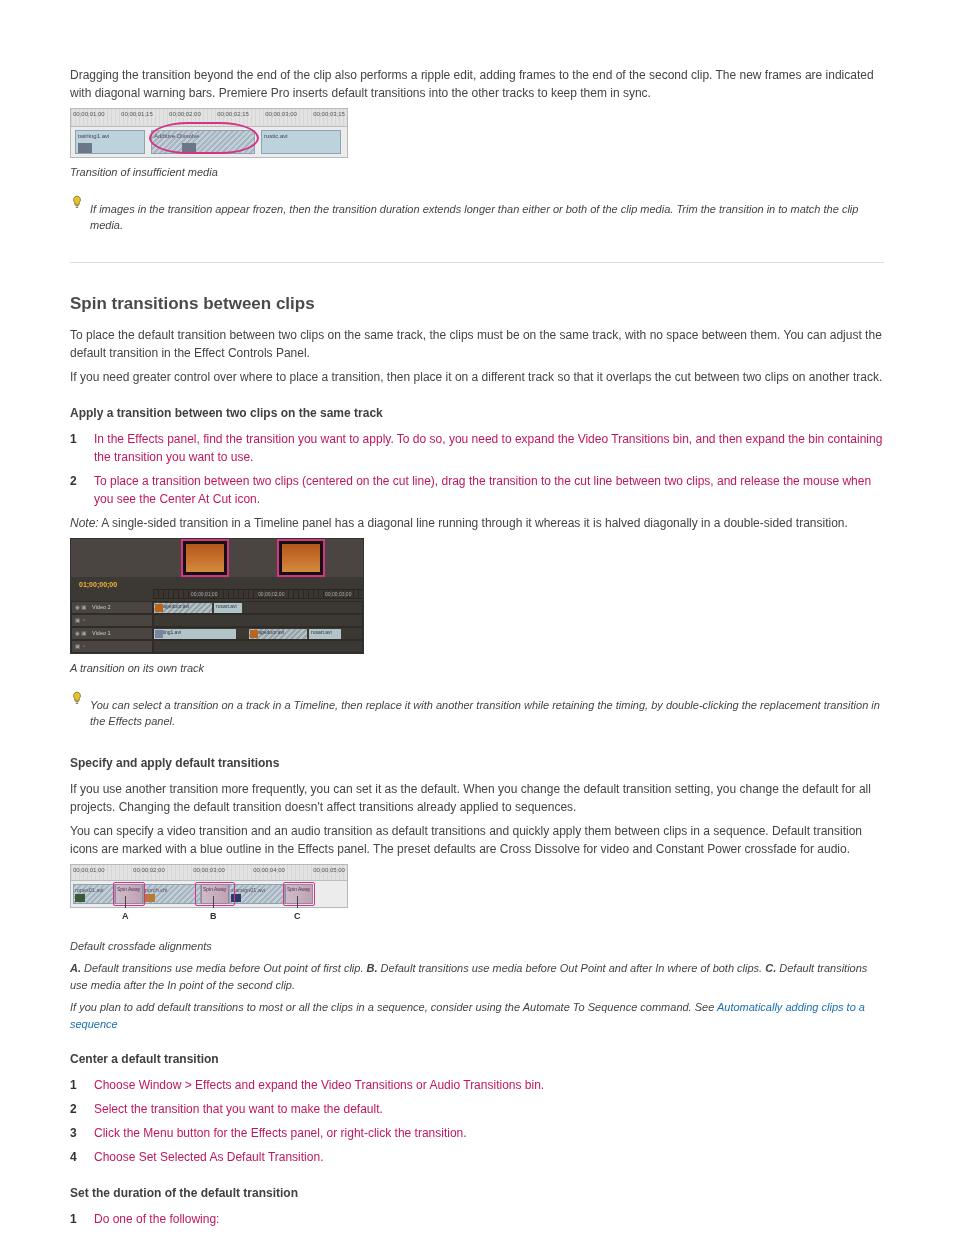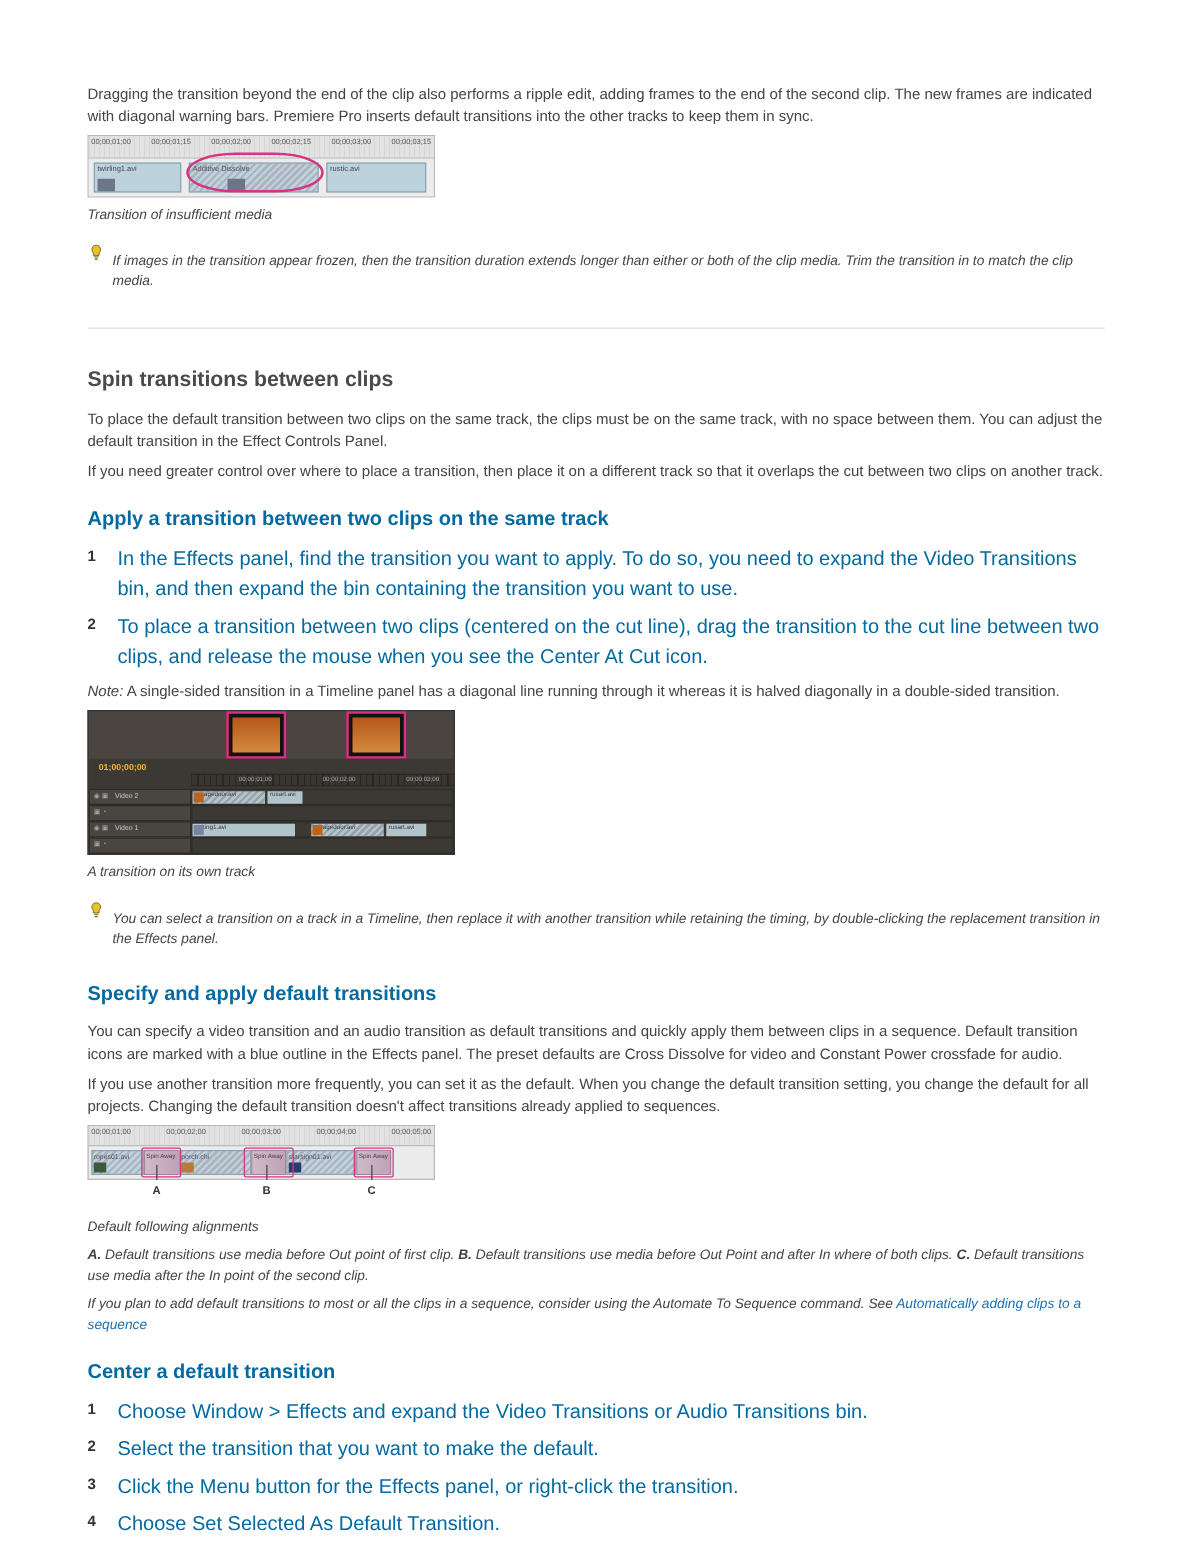--- a/index.html
+++ b/index.html
@@ -11,25 +11,25 @@
     width: 954px;
     margin: 0 auto;
     line-height: 1.5;
   }
   .page { padding: 60px 70px 40px 70px; }
   p { margin: 6px 0; font-size: 12px; color: #444; }
   .caption { font-style: italic; font-size: 11px; color: #444; margin-top: 6px; }
   .note-row { display: flex; align-items: flex-start; gap: 6px; margin: 14px 0; }
   .bulb-icon svg { width: 14px; height: 14px; }
   .section-title { font-size: 17px; font-weight: 600; color: #4a4a4a; margin: 28px 0 10px 0; }
-  .subsection { font-size: 16px; font-weight: 600; color: #0369a1; margin: 18px 0 8px 0; }
+  .subsection { font-size: 12px; font-weight: 600; color: #404040; margin: 18px 0 8px 0; }
   hr.sep { border: none; border-top: 1px solid #ddd; margin: 22px 0; }
   .step { display: flex; gap: 10px; margin: 6px 0; }
   .step-num { font-weight: 700; font-size: 12px; min-width: 14px; }
-  .step-text { flex: 1; font-size: 16px; color: #0369a1; }
+  .step-text { flex: 1; font-size: 12px; color: #be185d; }
   .note-label { font-style: italic; }
   .link { color: #1a6fb3; text-decoration: none; }
 
   
   .fig1 {
     width: 278px; height: 50px;
     border: 1px solid #b8b8b8;
     background: linear-gradient(#eee,#e6e6e6);
     position: relative;
     margin-top: 6px;
@@ -256,22 +256,22 @@
       <svg viewBox="0 0 24 24">
           <path fill="#e8c12e" stroke="#5a4a10" stroke-width="1" d="M12 2a6 6 0 0 0-4 10.5V16h8v-3.5A6 6 0 0 0 12 2z"></path>
           <rect x="9" y="17" width="6" height="2" fill="#9e8b3a"></rect>
           <rect x="10" y="20" width="4" height="2" fill="#7a6a2a"></rect>
         </svg>
     </span>
     <p class="caption" style="font-style:italic;">You can select a transition on a track in a Timeline, then replace it with another transition while retaining the timing, by double-clicking the replacement transition in the Effects panel.</p>
   </div>
 
   <h3 class="subsection">Specify and apply default transitions</h3>
+  <p>If you use another transition more frequently, you can set it as the default. When you change the default transition setting, you change the default for all projects. Changing the default transition doesn't affect transitions already applied to sequences.</p>
   <p>You can specify a video transition and an audio transition as default transitions and quickly apply them between clips in a sequence. Default transition icons are marked with a blue outline in the Effects panel. The preset defaults are Cross Dissolve for video and Constant Power crossfade for audio.</p>
-  <p>If you use another transition more frequently, you can set it as the default. When you change the default transition setting, you change the default for all projects. Changing the default transition doesn't affect transitions already applied to sequences.</p>
 
   <div class="fig3box">
     <div class="fig3">
       <div class="ruler">
         <span>00;00;01;00</span>
         <span>00;00;02;00</span>
         <span>00;00;03;00</span>
         <span>00;00;04;00</span>
         <span>00;00;05;00</span>
       </div>
@@ -292,21 +292,21 @@
         <div class="hl" style="left:124px; width:40px;"></div>
         <div class="hl" style="left:212px; width:32px;"></div>
       </div>
     </div>
     <div class="callouts">
       <span class="co" style="left:52px; top:2px;">A</span>
       <span class="co" style="left:140px; top:2px;">B</span>
       <span class="co" style="left:224px; top:2px;">C</span>
     </div>
   </div>
-  <p class="caption">Default following alignments</p>
+  <p class="caption">Default crossfade alignments</p>
   <p class="caption">
     <b>A. </b><span>Default transitions use media before Out point of first clip. </span>
     <b>B. </b><span>Default transitions use media before Out Point and after In where of both clips. </span>
     <b>C. </b><span>Default transitions use media after the In point of the second clip.</span>
   </p>
 
   <p class="caption" style="font-style:italic; ">
     <span>If you plan to add default transitions to most or all the clips in a sequence, consider using the Automate To Sequence command. See</span>
     <a href="#" class="link">Automatically adding clips to a sequence</a>
   </p>

